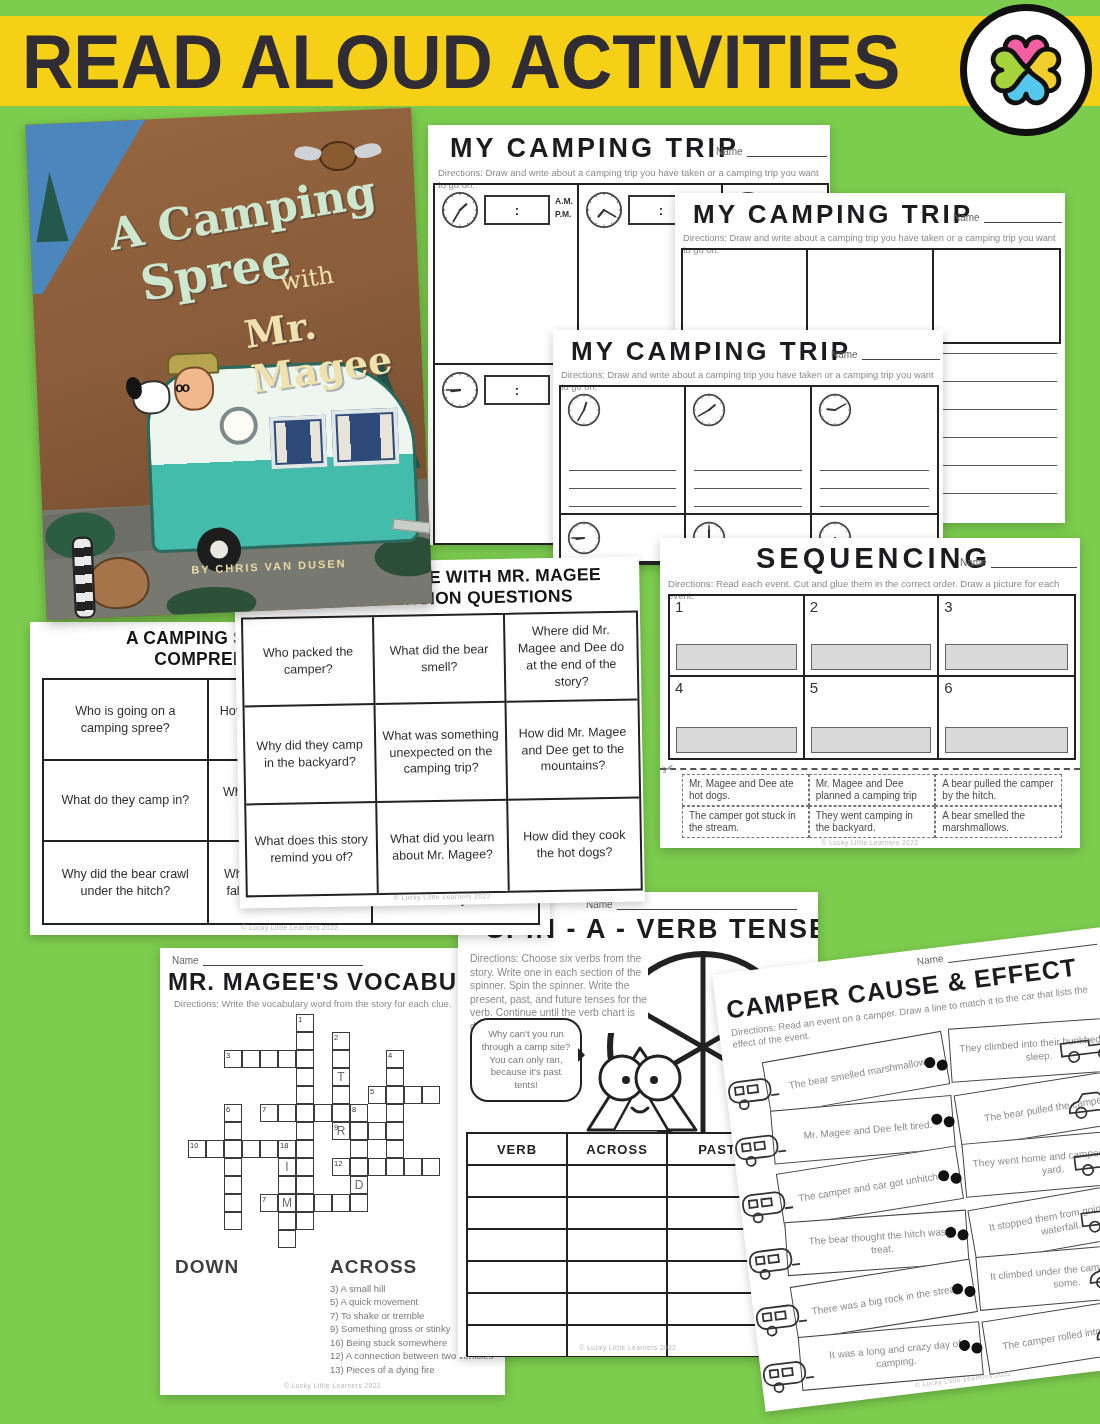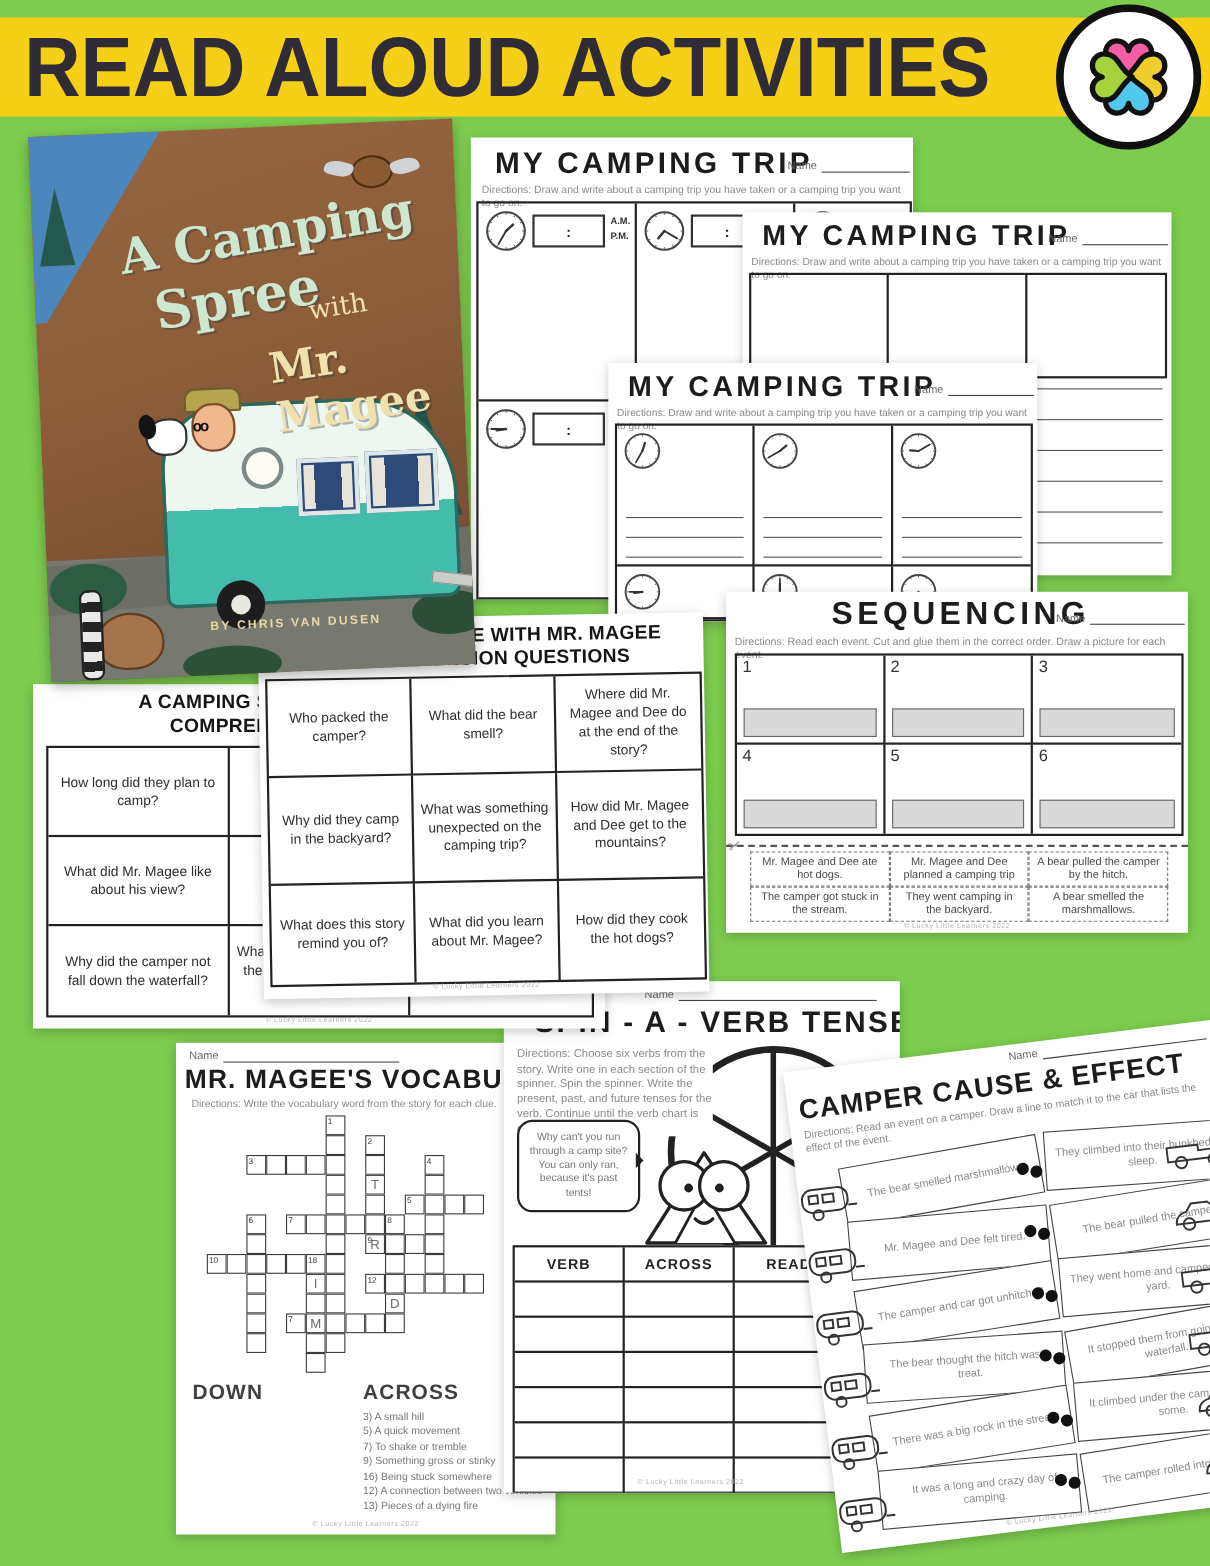--- a/index.html
+++ b/index.html
@@ -31,21 +31,21 @@
   .hline{position:absolute;border-bottom:1.5px solid #555;}
   
   .seq-grid{position:absolute;border:2.5px solid #222;display:grid;grid-template-columns:1fr 1fr 1fr;}
   .seq-cell{border-right:2px solid #222;border-bottom:2px solid #222;position:relative;}
   .seq-cell:nth-child(3n){border-right:none;}
   .seq-cell:nth-child(n+4){border-bottom:none;}
   .seq-num{position:absolute;left:5px;top:2px;font-size:15px;color:#333;font-weight:400;}
   .glue{position:absolute;left:6px;right:6px;bottom:5px;height:24px;background:#d9d9d9;border:1.5px solid #666;}
   .strips{position:absolute;border-top:2px dashed #555;}
   .strip-table{position:absolute;display:grid;grid-template-columns:1fr 1fr 1fr;}
-  .strip-cell{border:1.5px dashed #777;font-size:10px;color:#4a4a4a;display:flex;align-items:center;justify-content:center;text-align:center;padding:2px 6px;line-height:1.25;}
+  .strip-cell{border:1.5px dashed #777;font-size:10px;color:#4a4a4a;display:flex;align-items:center;justify-content:center;padding:2px 6px;line-height:1.25;}
   .scissors{position:absolute;font-size:15px;color:#888;transform:rotate(-15deg);}
   
   .comp-title{position:absolute;width:100%;text-align:center;font-weight:700;color:#151515;font-size:17.5px;letter-spacing:.3px;}
   .comp-grid{position:absolute;border:2px solid #222;display:grid;grid-template-columns:1fr 1fr 1fr;}
   .comp-cell{border-right:2px solid #222;border-bottom:2px solid #222;display:flex;align-items:center;justify-content:center;text-align:center;font-size:12.5px;color:#2e2e2e;padding:4px 6px;line-height:1.35;}
   .comp-cell:nth-child(3n){border-right:none;}
   .comp-cell:nth-child(n+7){border-bottom:none;}
   
   .xcell{position:absolute;background:#fff;border:1.5px solid #3c3c3c;box-sizing:border-box;}
   .xnum{position:absolute;left:1px;top:0px;font-size:7.5px;color:#333;}
@@ -621,34 +621,34 @@
         <span class="ln" style="width:180px;"></span>
     </div>
     <div class="ws-title" style="position:absolute;left:28px;top:22px;font-size:27px;letter-spacing:2px;">SPIN - A - VERB TENSE</div>
     <svg style="position:absolute;left:145px;top:55px;" width="200" height="200" viewBox="0 0 200 200">
       <circle cx="100" cy="100" r="93" fill="none" stroke="#222" stroke-width="6"></circle>
       <line x1="100" y1="7" x2="100" y2="193" stroke="#222" stroke-width="5"></line>
       <line x1="20" y1="54" x2="180" y2="146" stroke="#222" stroke-width="5"></line>
       <line x1="20" y1="146" x2="180" y2="54" stroke="#222" stroke-width="5"></line>
     </svg>
     <div class="dirs" style="left:12px;top:60px;width:178px;font-size:10.3px;line-height:1.32;background:#fff;">Directions: Choose six verbs from the story. Write one in each section of the spinner. Spin the spinner. Write the present, past, and future tenses for the verb. Continue until the verb chart is done.</div>
-    <div class="bubble" style="left:12px;top:126px;width:96px;">Why can't you run through a camp site? You can only ran, because it's past tents!</div>
+    <div class="bubble" style="left:12px;top:126px;width:96px;border-radius:18px;">Why can't you run through a camp site? You can only ran, because it's past tents!</div>
     <svg style="position:absolute;left:112px;top:142px;z-index:2;" width="140" height="100" viewBox="0 0 140 100">
       <polygon points="18,96 70,14 126,96" fill="#fff" stroke="#222" stroke-width="3" stroke-linejoin="round"></polygon>
       <path d="M44 96 L70 48 L98 96" fill="#fff" stroke="#222" stroke-width="2.5"></path>
       <circle cx="52" cy="44" r="22" fill="#fff" stroke="#222" stroke-width="3"></circle>
       <circle cx="88" cy="44" r="22" fill="#fff" stroke="#222" stroke-width="3"></circle>
       <circle cx="56" cy="46" r="4" fill="#222"></circle>
       <circle cx="84" cy="46" r="4" fill="#222"></circle>
       <path d="M62 74 q8 8 16 0" fill="none" stroke="#222" stroke-width="3" stroke-linecap="round"></path>
     </svg>
     <div class="spin-table" id="spin-table" style="left:8px;top:240px;">
         <div class="spin-th">VERB</div>
         <div class="spin-th">ACROSS</div>
-        <div class="spin-th">READ</div>
+        <div class="spin-th">PAST</div>
         <div class="spin-th last"></div>
         <div class="spin-td"></div>
         <div class="spin-td"></div>
         <div class="spin-td"></div>
         <div class="spin-td last"></div>
         <div class="spin-td"></div>
         <div class="spin-td"></div>
         <div class="spin-td"></div>
         <div class="spin-td last"></div>
         <div class="spin-td"></div>
@@ -668,20 +668,21 @@
         <div class="spin-td"></div>
         <div class="spin-td last"></div>
       </div>
     <div class="credit" style="top:452px;width:340px;">© Lucky Little Learners 2022</div>
   </div>
 
   <div class="sheet" style="left:30px;top:622px;width:520px;height:313px;z-index:16;">
     <div class="comp-title" style="top:6px;">A CAMPING SPREE WITH MR. MAGEE</div>
     <div class="comp-title" style="top:27px;">COMPREHENSION QUESTIONS</div>
     <div class="comp-grid" id="comp-left-grid" style="left:12px;top:56px;width:494px;height:243px;grid-template-rows:81px 81px 81px;">
+        <div class="comp-cell">Who is going on a camping spree?</div>
         <div class="comp-cell">How long did they plan to camp?</div>
         <div class="comp-cell"></div>
         <div class="comp-cell">What do they camp in?</div>
         <div class="comp-cell">What did Mr. Magee like about his view?</div>
         <div class="comp-cell"></div>
         <div class="comp-cell">Why did the bear crawl under the hitch?</div>
         <div class="comp-cell">Why did the camper not fall down the waterfall?</div>
         <div class="comp-cell">What did they think was on the camper? What was it really?</div>
       </div>
     <div class="credit" style="top:302px;">© Lucky Little Learners 2022</div>

